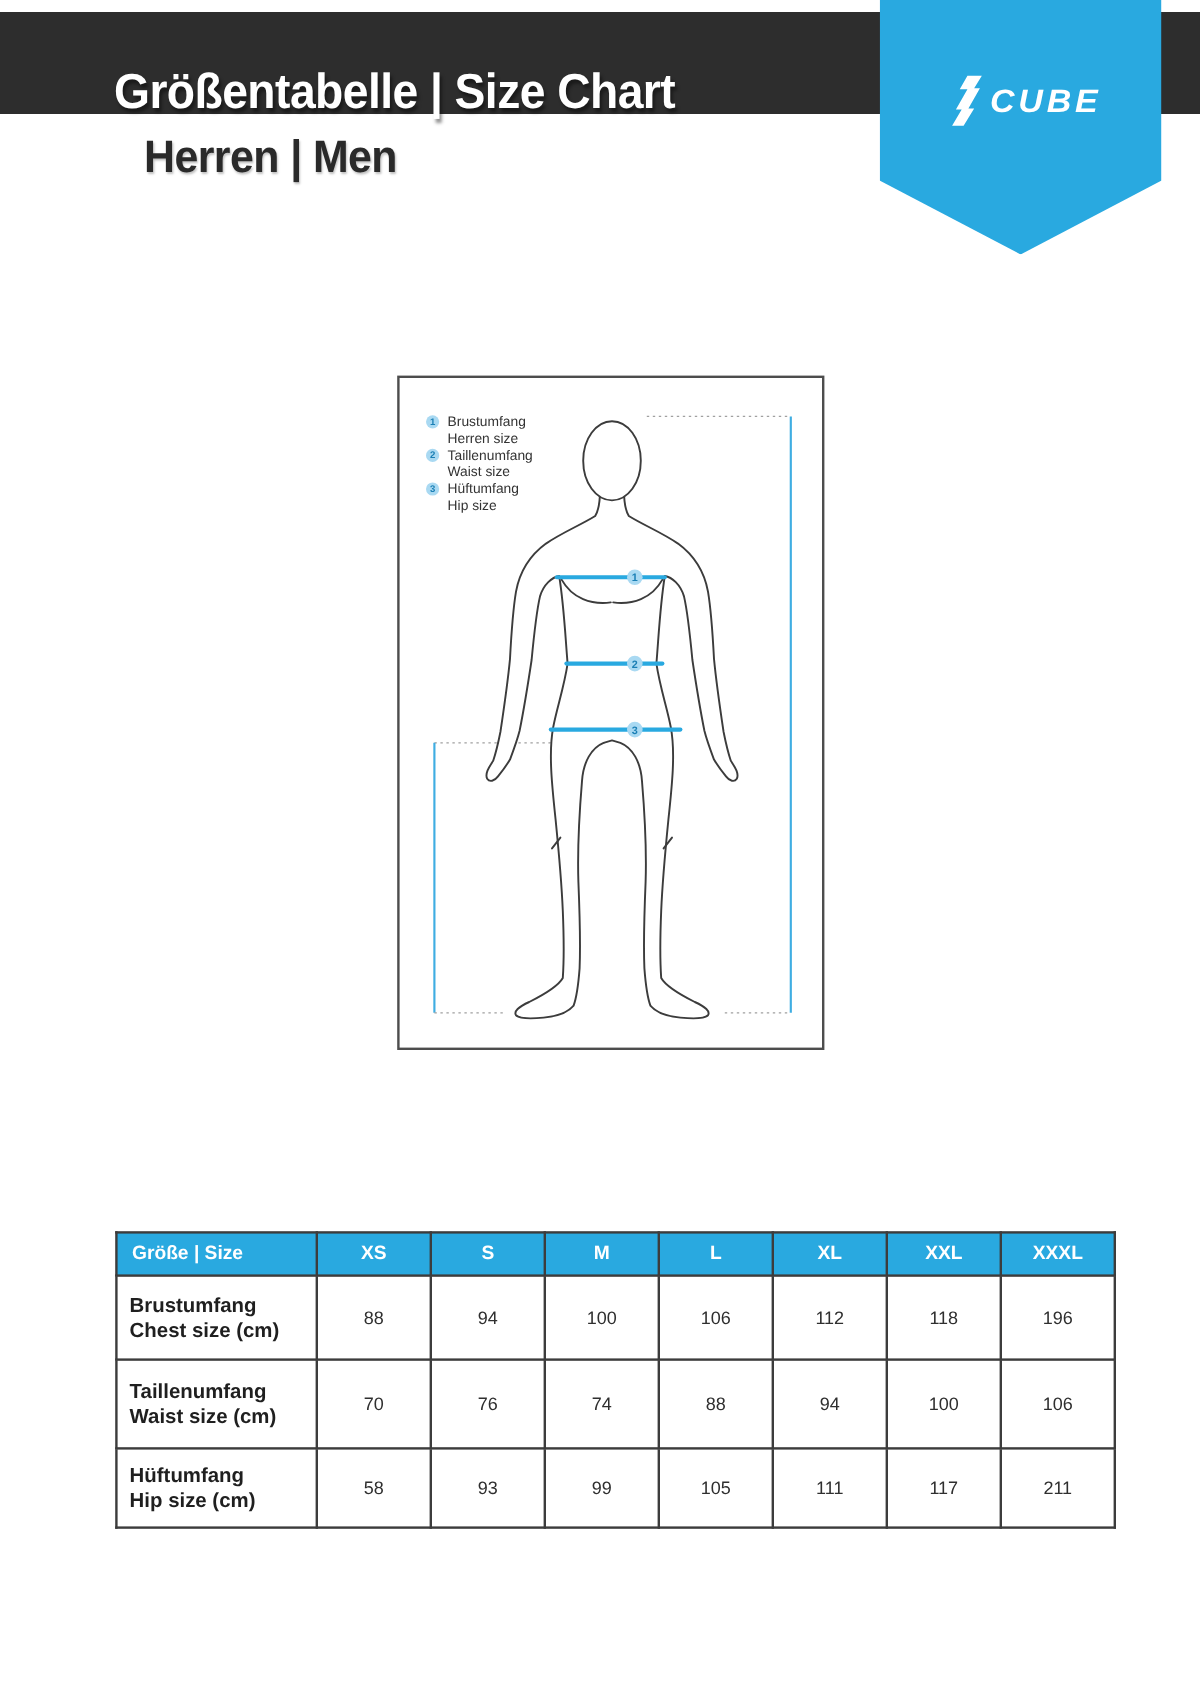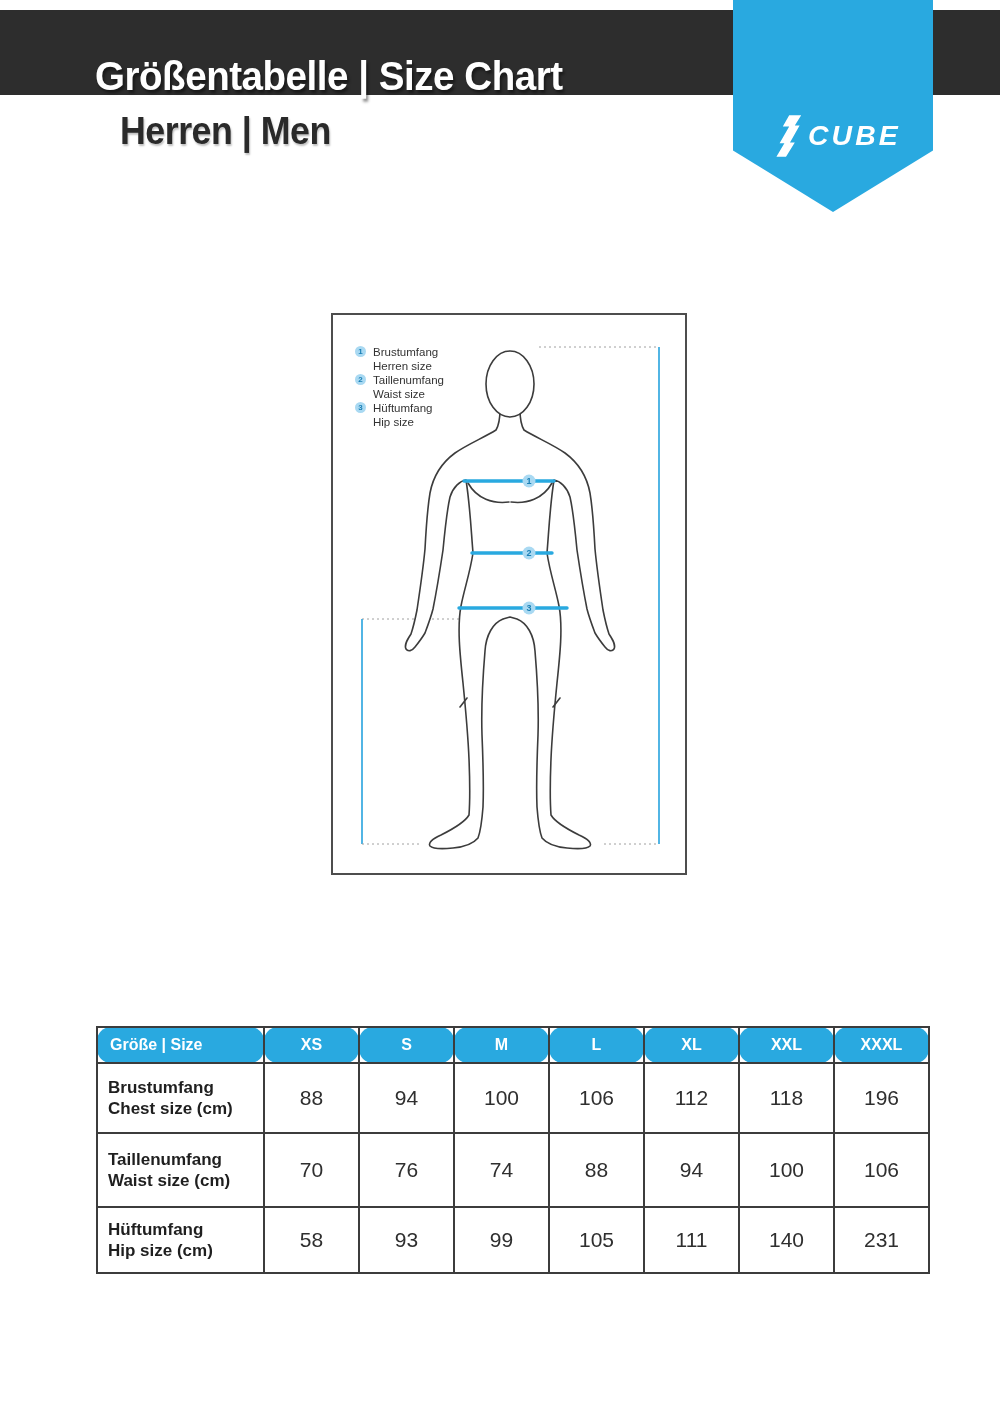--- a/index.html
+++ b/index.html
@@ -14,23 +14,23 @@
     letter-spacing:-0.5px;transform:scaleX(0.94);transform-origin:left top;white-space:nowrap;
     text-shadow:2px 3px 3px rgba(0,0,0,0.45);z-index:3;
   }
   .title-sub{
     position:absolute;left:120px;top:110px;color:#2a2a2a;font-size:38px;font-weight:bold;
     letter-spacing:-0.5px;transform:scaleX(0.94);transform-origin:left top;white-space:nowrap;
     text-shadow:1px 2px 2px rgba(0,0,0,0.25);z-index:3;
   }
   
   .ribbon{
-    position:absolute;left:733px;top:0;width:200px;height:212px;background:#29a9e0;z-index:4;
+    position:absolute;left:733px;top:0;width:235px;height:212px;background:#29a9e0;z-index:4;
     clip-path:polygon(0 0,100% 0,100% 71%,50% 100%,0 71%);
-    display:flex;justify-content:center;align-items:center;
+    display:flex;justify-content:center;align-items:flex-start;
   }
   .logo-row{display:flex;align-items:center;gap:6px;margin-top:60px;}
   .logo-word{
     color:#ffffff;font-size:27px;font-weight:bold;font-style:italic;letter-spacing:3px;
     transform:scaleX(1.05);transform-origin:left center;
   }
   
   .diagram{
     position:absolute;left:331px;top:313px;width:356px;height:562px;
     border:2px solid #4d4d4d;background:#ffffff;box-sizing:border-box;
@@ -45,28 +45,28 @@
   }
   .legend-text{font-size:11.5px;line-height:14px;color:#333333;}
   
   table.size{
     position:absolute;left:96px;top:1026px;width:834px;border-collapse:collapse;
     table-layout:fixed;
   }
   table.size th, table.size td{border:2px solid #3c3c3c;box-sizing:border-box;}
   table.size th{
     background:#29a9e0;color:#ffffff;font-size:16px;font-weight:bold;height:36px;
-    text-align:center;padding:0;border-radius:14px;
+    text-align:center;padding:0;
   }
   table.size th.rowhead{text-align:left;padding-left:12px;}
   td.label{
     font-size:17px;font-weight:bold;color:#1f1f1f;text-align:left;
     padding-left:10px;line-height:21px;
   }
-  td.val{font-size:21px;color:#2f2f2f;text-align:center;font-weight:normal;}
+  td.val{font-size:15px;color:#2f2f2f;text-align:center;font-weight:normal;}
   tr.r1 td{height:70px;} tr.r2 td{height:74px;} tr.r3 td{height:66px;}
 </style>
 </head>
 <body>
 
 <div class="topbar"></div>
 <div class="title-main">Größentabelle | Size Chart</div>
 <div class="title-sub">Herren | Men</div>
 
 <div class="ribbon">
@@ -251,17 +251,17 @@
   <tr class="r3">
     <td class="label">
       <span>Hüftumfang</span><br>
       <span>Hip size (cm)</span>
     </td>
     <td class="val">58</td>
     <td class="val">93</td>
     <td class="val">99</td>
     <td class="val">105</td>
     <td class="val">111</td>
-    <td class="val">140</td>
-    <td class="val">231</td>
+    <td class="val">117</td>
+    <td class="val">211</td>
   </tr>
 </tbody>
   </table>
 
 </body></html>

